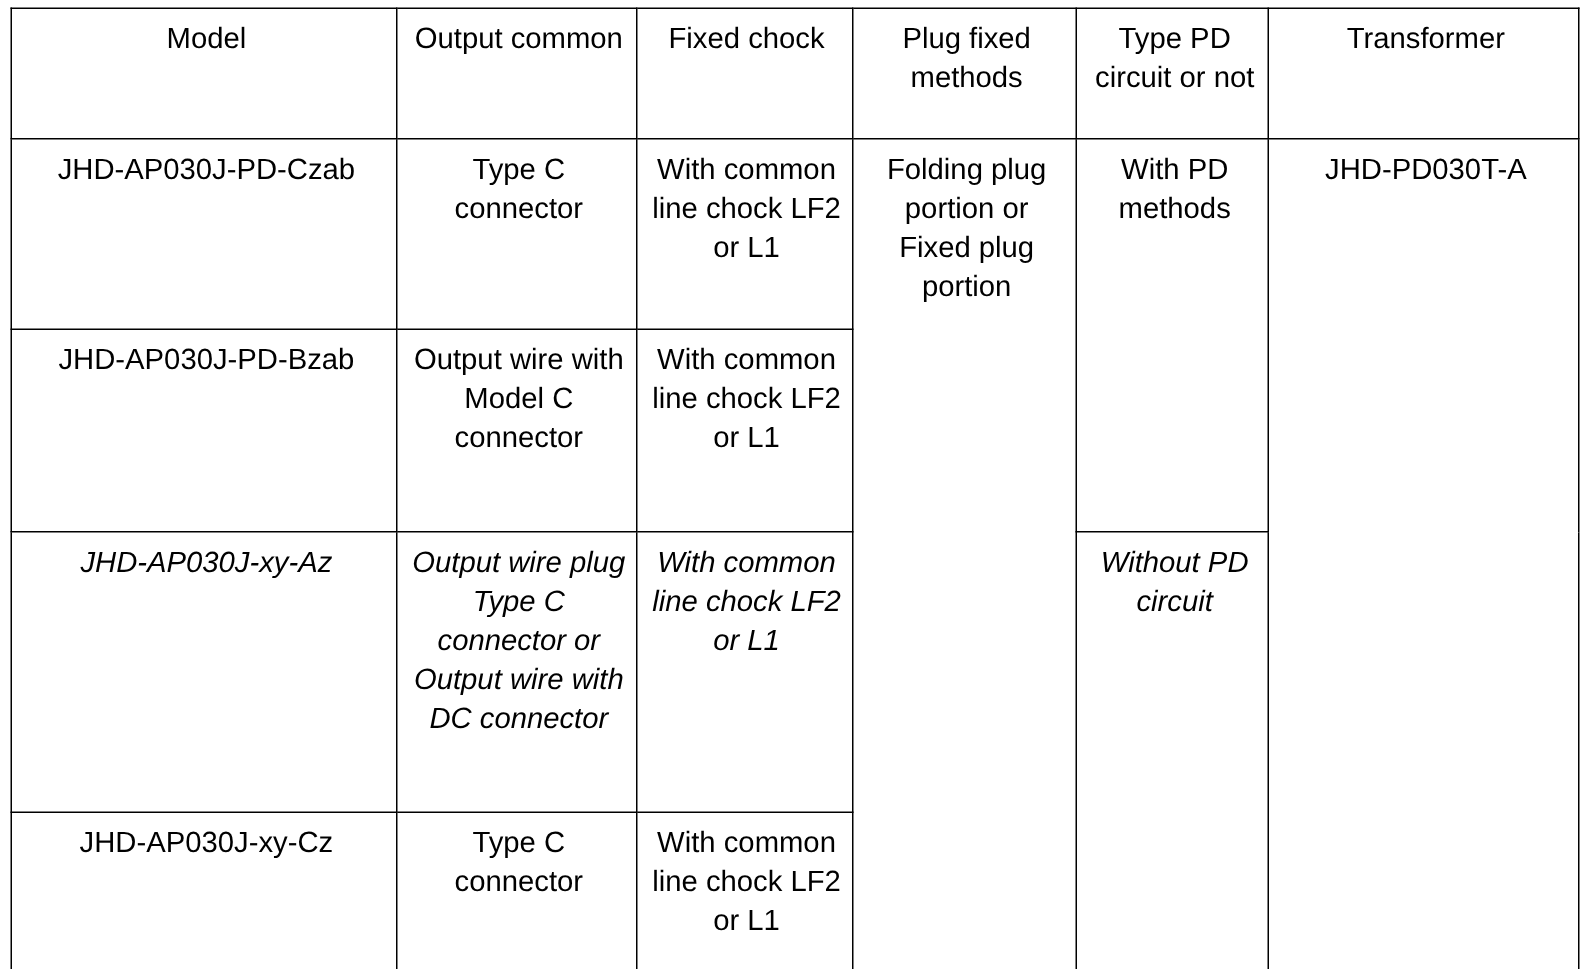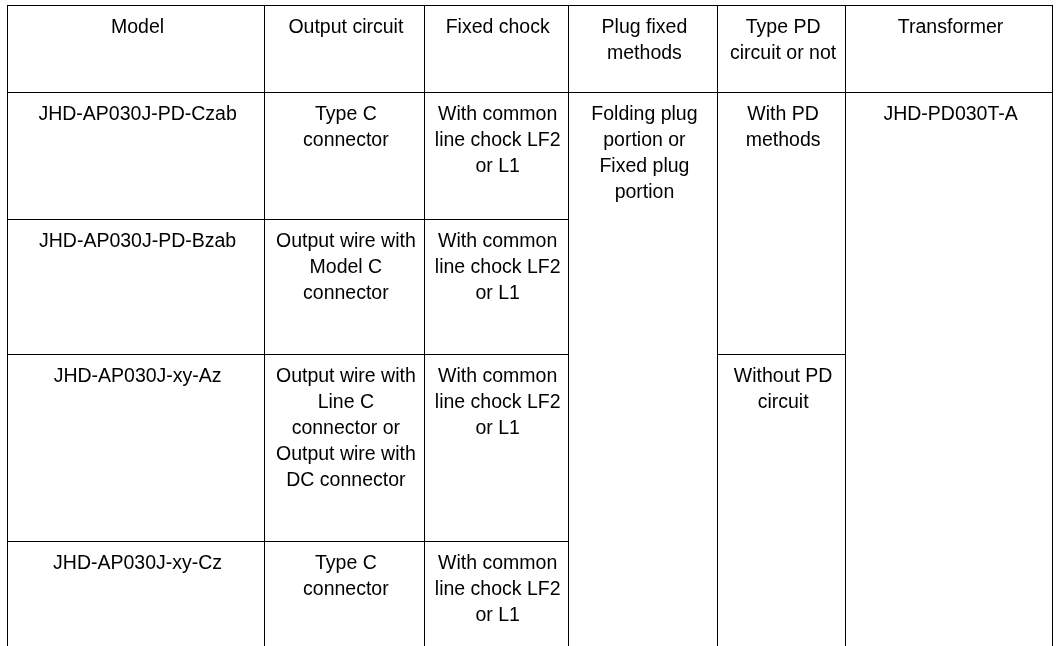--- a/index.html
+++ b/index.html
@@ -45,41 +45,41 @@
   }
   .col-model    { width: 255px; }
   .col-output   { width: 158px; }
   .col-chock    { width: 143px; }
   .col-plug     { width: 148px; }
   .col-pd       { width: 127px; }
   .col-trans    { width: 205px; }
 
   .r1 td { height: 112px; }
   .r2 td { height: 120px; }
-  .r3 td { height: 172px; }
+  .r3 td { height: 172px; font-style: italic; }
   .r4 td { height: 128px; }
 </style>
 </head>
 <body>
 
 <div class="sheet">
 
   <table class="spec-table">
     <colgroup>
       <col class="col-model">
       <col class="col-output">
       <col class="col-chock">
       <col class="col-plug">
       <col class="col-pd">
       <col class="col-trans">
     </colgroup>
     <thead>
       <tr>
         <td>Model</td>
-        <td>Output circuit</td>
+        <td>Output common</td>
         <td>Fixed chock</td>
         <td>Plug fixed methods</td>
         <td>Type PD circuit or not</td>
         <td>Transformer</td>
       </tr>
     </thead>
     <tbody>
       <tr class="r1">
         <td>JHD-AP030J-PD-Czab</td>
         <td>Type C connector</td>
@@ -88,21 +88,21 @@
         <td rowspan="2">With PD methods</td>
         <td rowspan="4">JHD-PD030T-A</td>
       </tr>
       <tr class="r2">
         <td>JHD-AP030J-PD-Bzab</td>
         <td>Output wire with Model C connector</td>
         <td>With common line chock LF2 or L1</td>
       </tr>
       <tr class="r3">
         <td>JHD-AP030J-xy-Az</td>
-        <td>Output wire with Line C connector or Output wire with DC connector</td>
+        <td>Output wire plug Type C connector or Output wire with DC connector</td>
         <td>With common line chock LF2 or L1</td>
         <td rowspan="2">Without PD circuit</td>
       </tr>
       <tr class="r4">
         <td>JHD-AP030J-xy-Cz</td>
         <td>Type C connector</td>
         <td>With common line chock LF2 or L1</td>
       </tr>
     </tbody>
   </table>

